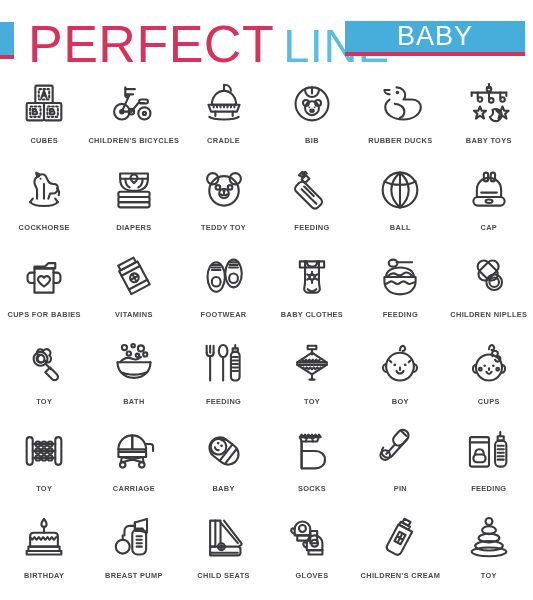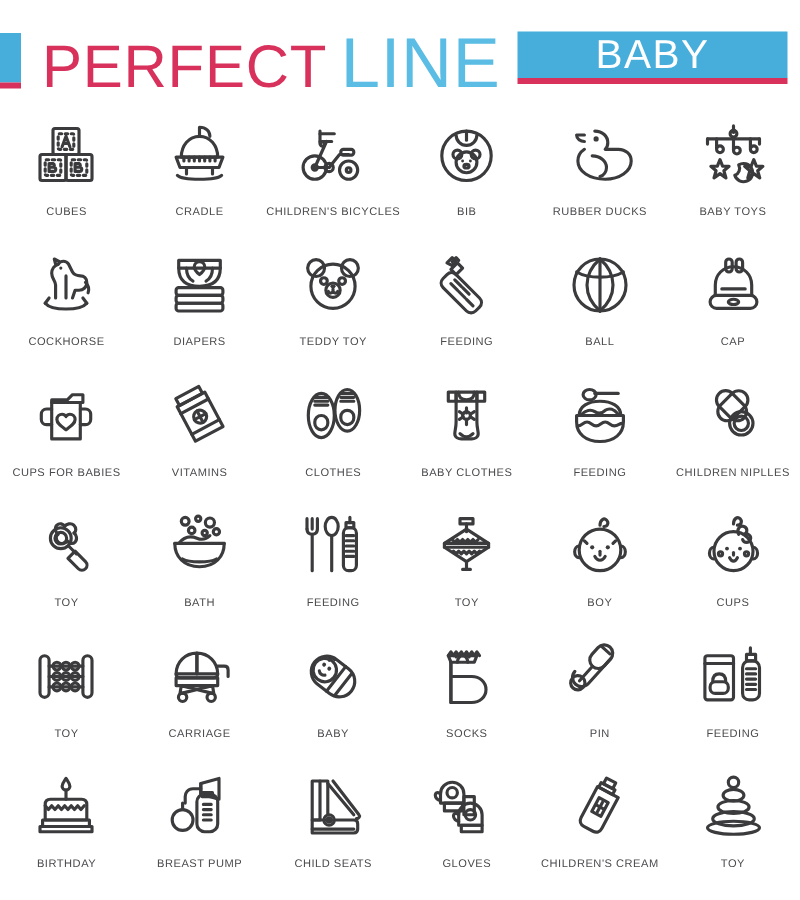--- a/index.html
+++ b/index.html
@@ -31,21 +31,21 @@
     background: #D8325C;
   }
   .wordmark {
     position: absolute;
     left: 28px; top: 14px;
     display: flex;
     align-items: baseline;
     white-space: nowrap;
   }
   .wm-perfect {
-    font-size: 40px;
+    font-size: 52px;
     letter-spacing: 0.5px;
     color: #D8325C;
     font-weight: 400;
   }
   .wm-line {
     font-size: 47px;
     letter-spacing: 0.5px;
     color: #5BBCE4;
     font-weight: 300;
     margin-left: 9px;
@@ -112,20 +112,21 @@
   }
   .icon-box svg .fillv { fill: #3B3B3D; stroke: none; }
   .label {
     margin-top: 7px;
     font-size: 7.4px;
     letter-spacing: 0.35px;
     color: #4A4A4D;
     text-align: center;
     line-height: 1.1;
     white-space: nowrap;
+    font-weight: bold;
   }
 </style>
 </head>
 <body>
 
 <div class="page">
 
   <div class="header">
     <div class="accent-bar"></div>
     <div class="accent-bar-underline"></div>
@@ -152,33 +153,20 @@
   <rect x="10" y="30" width="20" height="20" rx="1.5"></rect>
   <rect x="14" y="34" width="12" height="12" rx="0.8" stroke-dasharray="1.6 2.4"></rect>
   <rect x="30" y="30" width="20" height="20" rx="1.5"></rect>
   <rect x="34" y="34" width="12" height="12" rx="0.8" stroke-dasharray="1.6 2.4"></rect>
   <path d="M27 24l3-8 3 8M28 21.5h4"></path>
   <path d="M17 37v6h3.5a1.6 1.6 0 000-3.2H17m0 0h3.2a1.6 1.6 0 000-2.8H17"></path>
   <path d="M37 37v6h3.5a1.6 1.6 0 000-3.2H37m0 0h3.2a1.6 1.6 0 000-2.8H37"></path>
 </svg>
         </div>
         <div class="label">CUBES</div>
-      </div>
-      <div class="cell">
-        <div class="icon-box">
-          <svg viewBox="0 0 60 60">
-  <path d="M16 32c0-9 6-16 14-16s14 7 14 16z"></path>
-  <path d="M30 16V9c5 0 8 3 8 7"></path>
-  <path d="M12 32h36l-3 8H15z"></path>
-  <path d="M18 32v3m4-3v3m4-3v3m4-3v3m4-3v3m4-3v3m4-3v3"></path>
-  <path d="M20 40v5m20-5v5"></path>
-  <path d="M13 46c4 4 30 4 34 0"></path>
-</svg>
-        </div>
-        <div class="label">CRADLE</div>
       </div>
       <div class="cell">
         <div class="icon-box">
           <svg viewBox="0 0 60 60">
   <circle cx="16" cy="40" r="9"></circle>
   <circle cx="16" cy="40" r="2"></circle>
   <circle cx="42" cy="42" r="7"></circle>
   <circle cx="42" cy="42" r="1.8"></circle>
   <circle cx="27" cy="40" r="3.2"></circle>
   <path d="M16 40l9-20M25 20h2M20 14h11M20 20h9"></path>
@@ -187,20 +175,33 @@
   <path d="M27 40l8-10h7"></path>
   <rect x="36" y="26" width="10" height="4.5" rx="2"></rect>
   <path d="M16 40h11"></path>
 </svg>
         </div>
         <div class="label">CHILDREN'S BICYCLES</div>
       </div>
       <div class="cell">
         <div class="icon-box">
           <svg viewBox="0 0 60 60">
+  <path d="M16 32c0-9 6-16 14-16s14 7 14 16z"></path>
+  <path d="M30 16V9c5 0 8 3 8 7"></path>
+  <path d="M12 32h36l-3 8H15z"></path>
+  <path d="M18 32v3m4-3v3m4-3v3m4-3v3m4-3v3m4-3v3m4-3v3"></path>
+  <path d="M20 40v5m20-5v5"></path>
+  <path d="M13 46c4 4 30 4 34 0"></path>
+</svg>
+        </div>
+        <div class="label">CRADLE</div>
+      </div>
+      <div class="cell">
+        <div class="icon-box">
+          <svg viewBox="0 0 60 60">
   <circle cx="30" cy="31" r="19"></circle>
   <path d="M22 15a8 8 0 0016 0"></path>
   <path d="M30 12v7"></path>
   <circle cx="30" cy="36" r="8"></circle>
   <circle cx="23" cy="30" r="3.4"></circle>
   <circle cx="37" cy="30" r="3.4"></circle>
   <circle cx="27" cy="35" r="1.1" class="fillv"></circle>
   <circle cx="33" cy="35" r="1.1" class="fillv"></circle>
   <ellipse cx="30" cy="39" rx="2" ry="1.4"></ellipse>
 </svg>
@@ -346,21 +347,21 @@
         <div class="icon-box">
           <svg viewBox="0 0 60 60">
   <ellipse cx="21" cy="30" rx="10" ry="17"></ellipse>
   <ellipse cx="41" cy="26" rx="9.5" ry="16"></ellipse>
   <path d="M16 16h10M16 19h10M16 22h10"></path>
   <path d="M36 13h10M36 16h10M36 19h10"></path>
   <rect x="16" y="30" width="10" height="11" rx="5"></rect>
   <rect x="36" y="26" width="10" height="11" rx="5"></rect>
 </svg>
         </div>
-        <div class="label">CLOTHES</div>
+        <div class="label">FOOTWEAR</div>
       </div>
       <div class="cell">
         <div class="icon-box">
           <svg viewBox="0 0 60 60">
   <path d="M22 12h16v7H22z"></path>
   <path d="M16 12h6v7h-6zM38 12h6v7h-6z"></path>
   <path d="M24 12c0 4 2 6 6 6s6-2 6-6"></path>
   <path d="M22 19v16c0 4-1 7-1 9 0 3 3 4 5 4h8c2 0 5-1 5-4 0-2-1-5-1-9V19"></path>
   <path d="M25 44c3 3 7 3 10 0"></path>
   <circle cx="30" cy="30" r="3"></circle>

